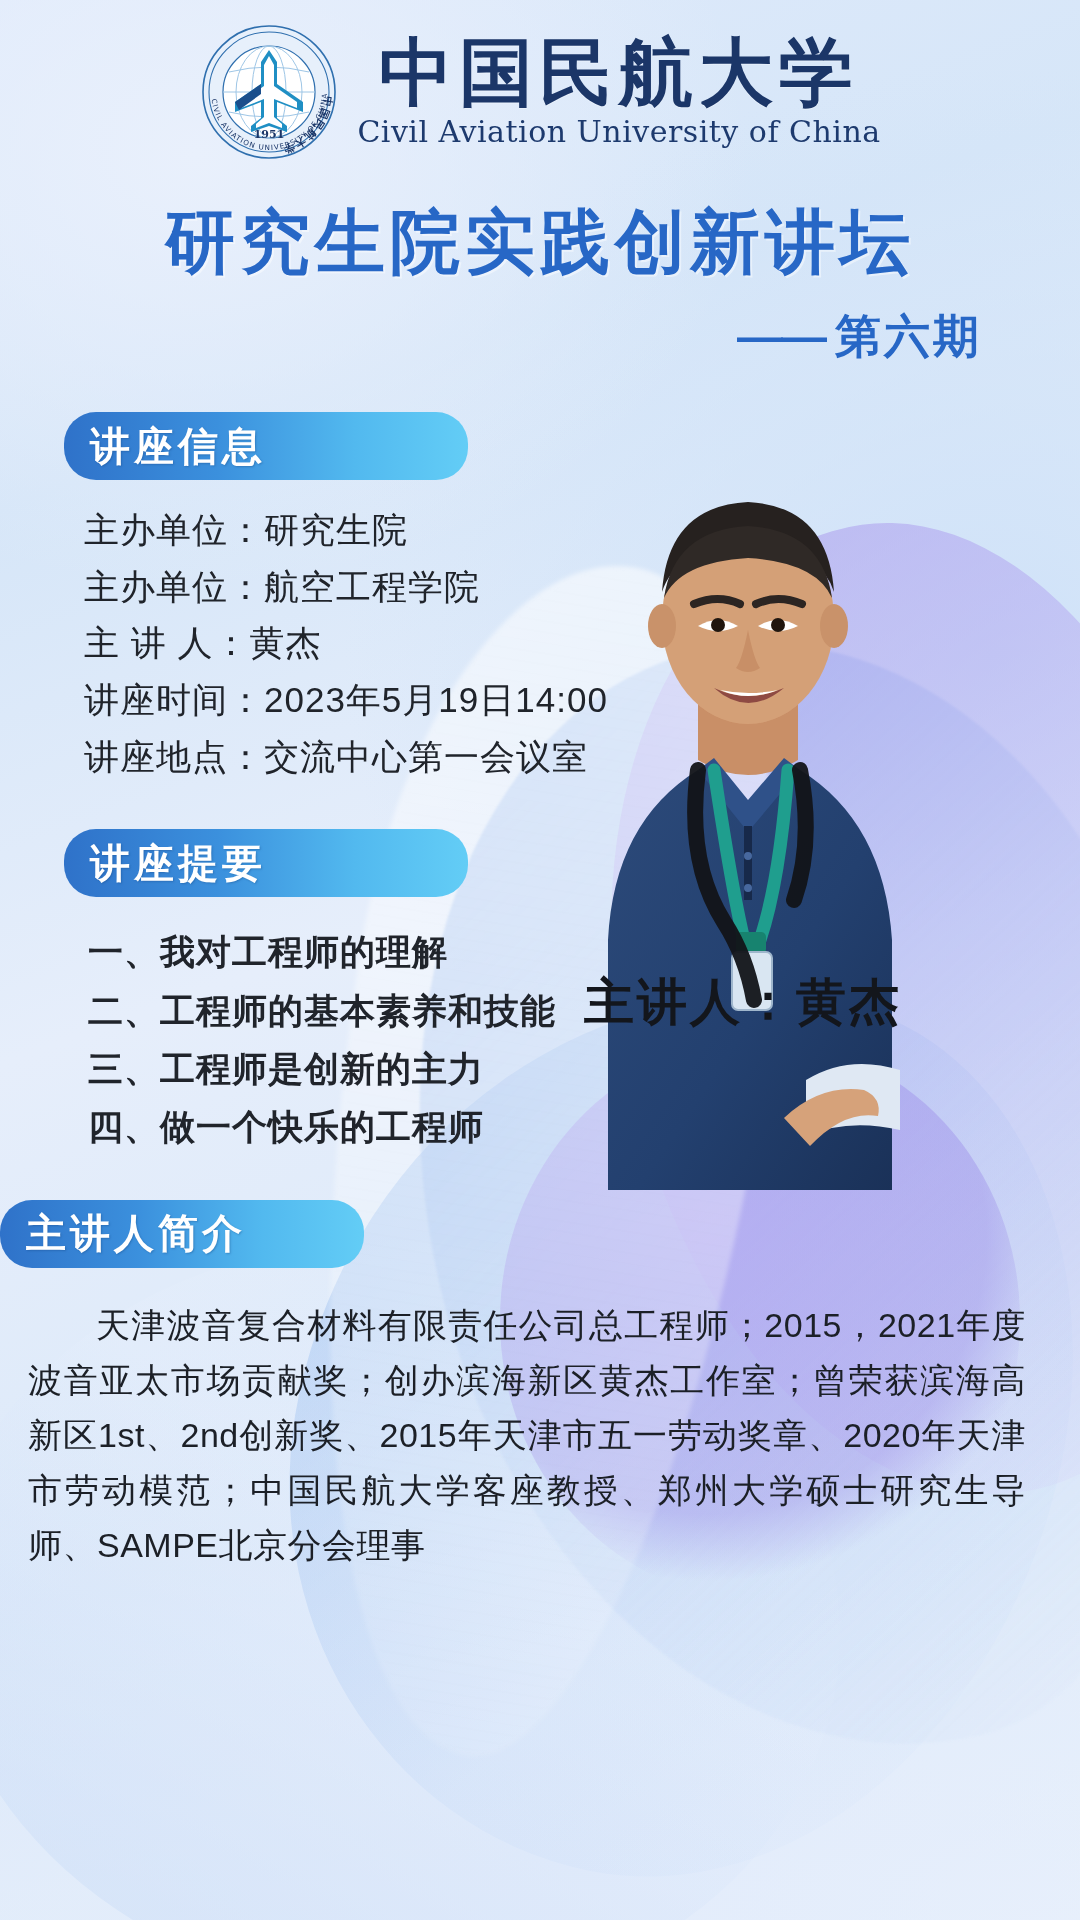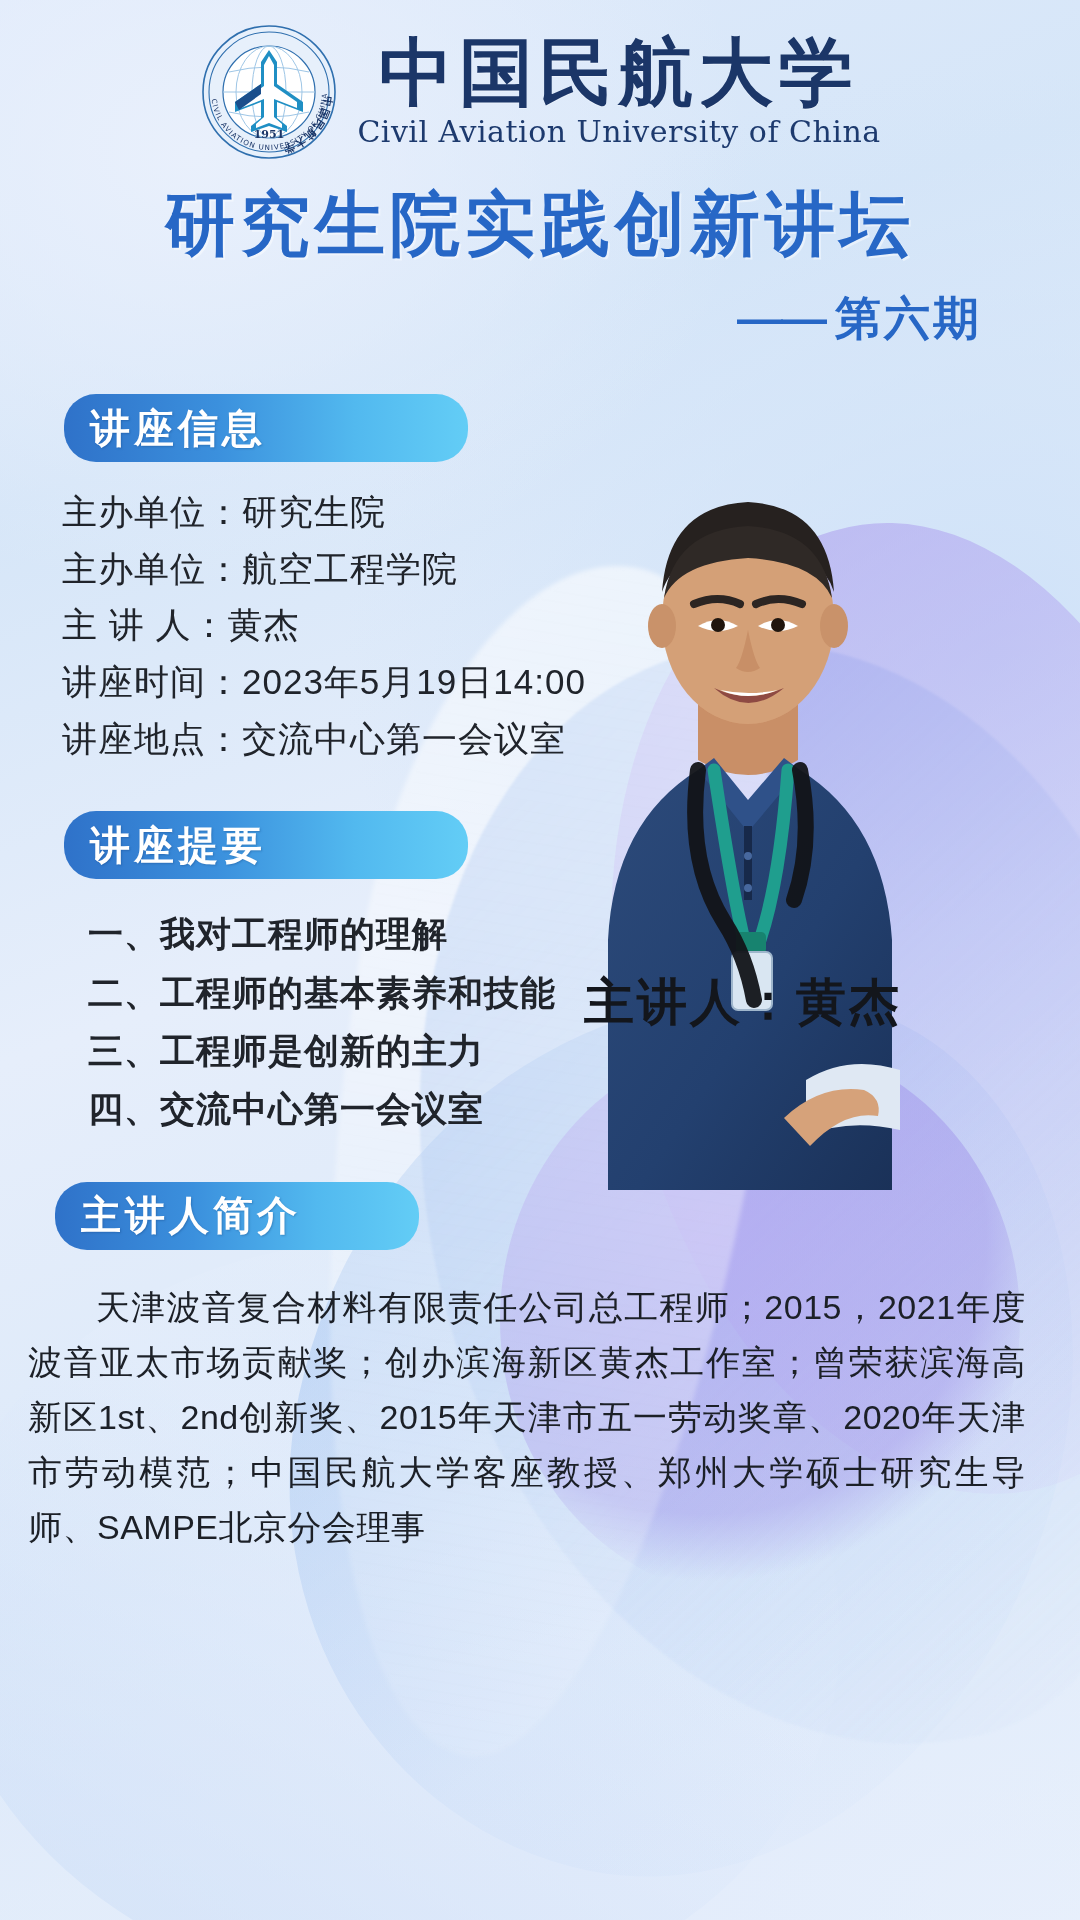--- a/index.html
+++ b/index.html
@@ -66,21 +66,21 @@
     letter-spacing:6px;white-space:nowrap;
     text-shadow:0 1px 0 rgba(255,255,255,.35);
   }
   .uni-en{
     font-family:"DejaVu Serif","Liberation Serif",serif;
     font-size:30px;color:#1d3a6e;letter-spacing:.5px;margin-top:4px;white-space:nowrap;
   }
 
   
   .main-title{
-    position:relative;text-align:center;margin-top:16px;
+    position:relative;text-align:center;margin-top:34px;
     font-weight:700;font-size:70px;letter-spacing:5px;color:#2767c6;
     text-shadow:2px 2px 0 rgba(255,255,255,.45);
     white-space:nowrap;
   }
   .sub-title{
     position:relative;text-align:right;padding-right:98px;margin-top:16px;
     font-weight:700;font-size:46px;letter-spacing:3px;color:#2767c6;white-space:nowrap;
   }
   .sub-title .dash{letter-spacing:-2px;margin-right:10px;}
 
@@ -89,24 +89,24 @@
     position:relative;height:68px;margin-top:44px;
     background:linear-gradient(90deg,#2f72c9 0%,#3b90dd 38%,#52b9ef 72%,#63cdf6 100%);
     display:flex;align-items:center;border-radius:32px;
   }
   .bar-text{
     color:#fff;font-size:40px;font-weight:700;letter-spacing:4px;
     padding-left:26px;text-shadow:1px 1px 2px rgba(20,70,130,.35);
   }
   .bar.w1{margin-left:64px;width:404px;}
   .bar.w2{margin-left:64px;width:404px;}
-  .bar.w3{margin-left:55px;width:364px;text-align:center;}
-
-  
-  .info{position:relative;margin-left:62px;margin-top:22px;}
+  .bar.w3{width:364px;text-align:center;}
+
+  
+  .info{position:relative;margin-left:84px;margin-top:22px;}
   .info-line{
     font-size:35px;color:#20242b;line-height:1.62;white-space:nowrap;
     letter-spacing:1px;
   }
   .info-line .lbl{letter-spacing:1px;}
 
   
   .outline{position:relative;margin-left:88px;margin-top:26px;font-weight:bold;}
   .outline-item{
     font-size:35px;color:#20242b;line-height:1.66;white-space:nowrap;letter-spacing:1px;
@@ -274,21 +274,21 @@
     </div>
   </div>
 
   <div class="bar w2">
     <span class="bar-text">讲座提要</span>
   </div>
   <div class="outline">
     <div class="outline-item">一、我对工程师的理解</div>
     <div class="outline-item">二、工程师的基本素养和技能</div>
     <div class="outline-item">三、工程师是创新的主力</div>
-    <div class="outline-item">四、交流中心第一会议室</div>
+    <div class="outline-item">四、做一个快乐的工程师</div>
   </div>
 
   <div class="bar w3">
     <span class="bar-text">主讲人简介</span>
   </div>
   <div class="bio">
     <p>天津波音复合材料有限责任公司总工程师；2015，2021年度波音亚太市场贡献奖；创办滨海新区黄杰工作室；曾荣获滨海高新区1st、2nd创新奖、2015年天津市五一劳动奖章、2020年天津市劳动模范；中国民航大学客座教授、郑州大学硕士研究生导师、SAMPE北京分会理事</p>
   </div>
 
 </div>

